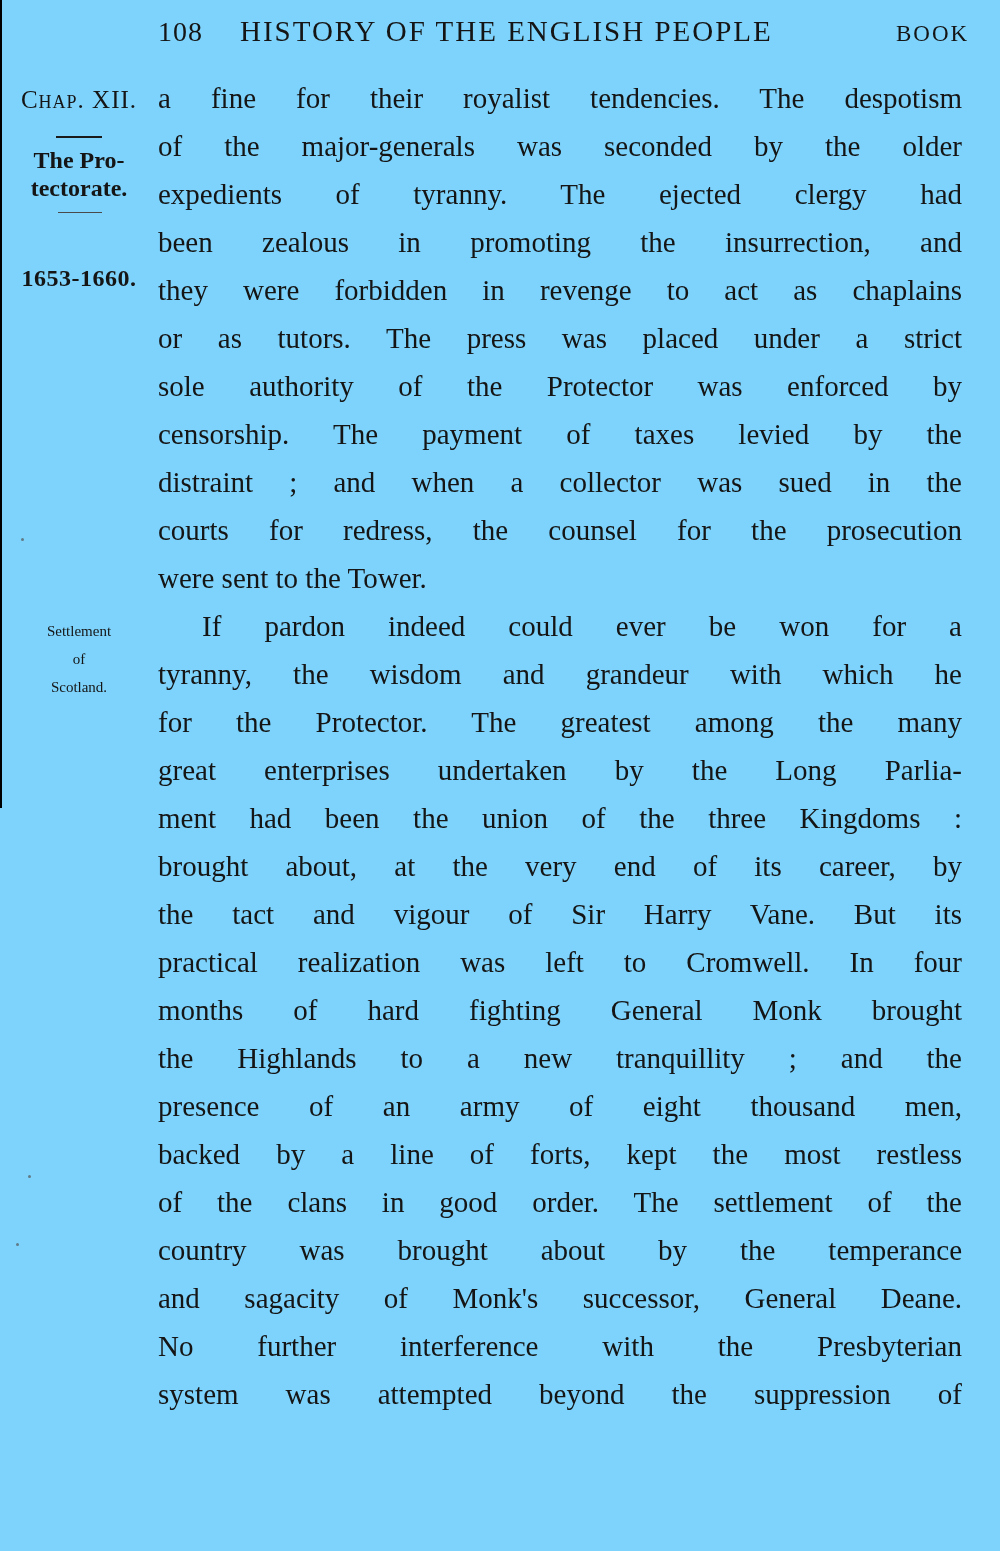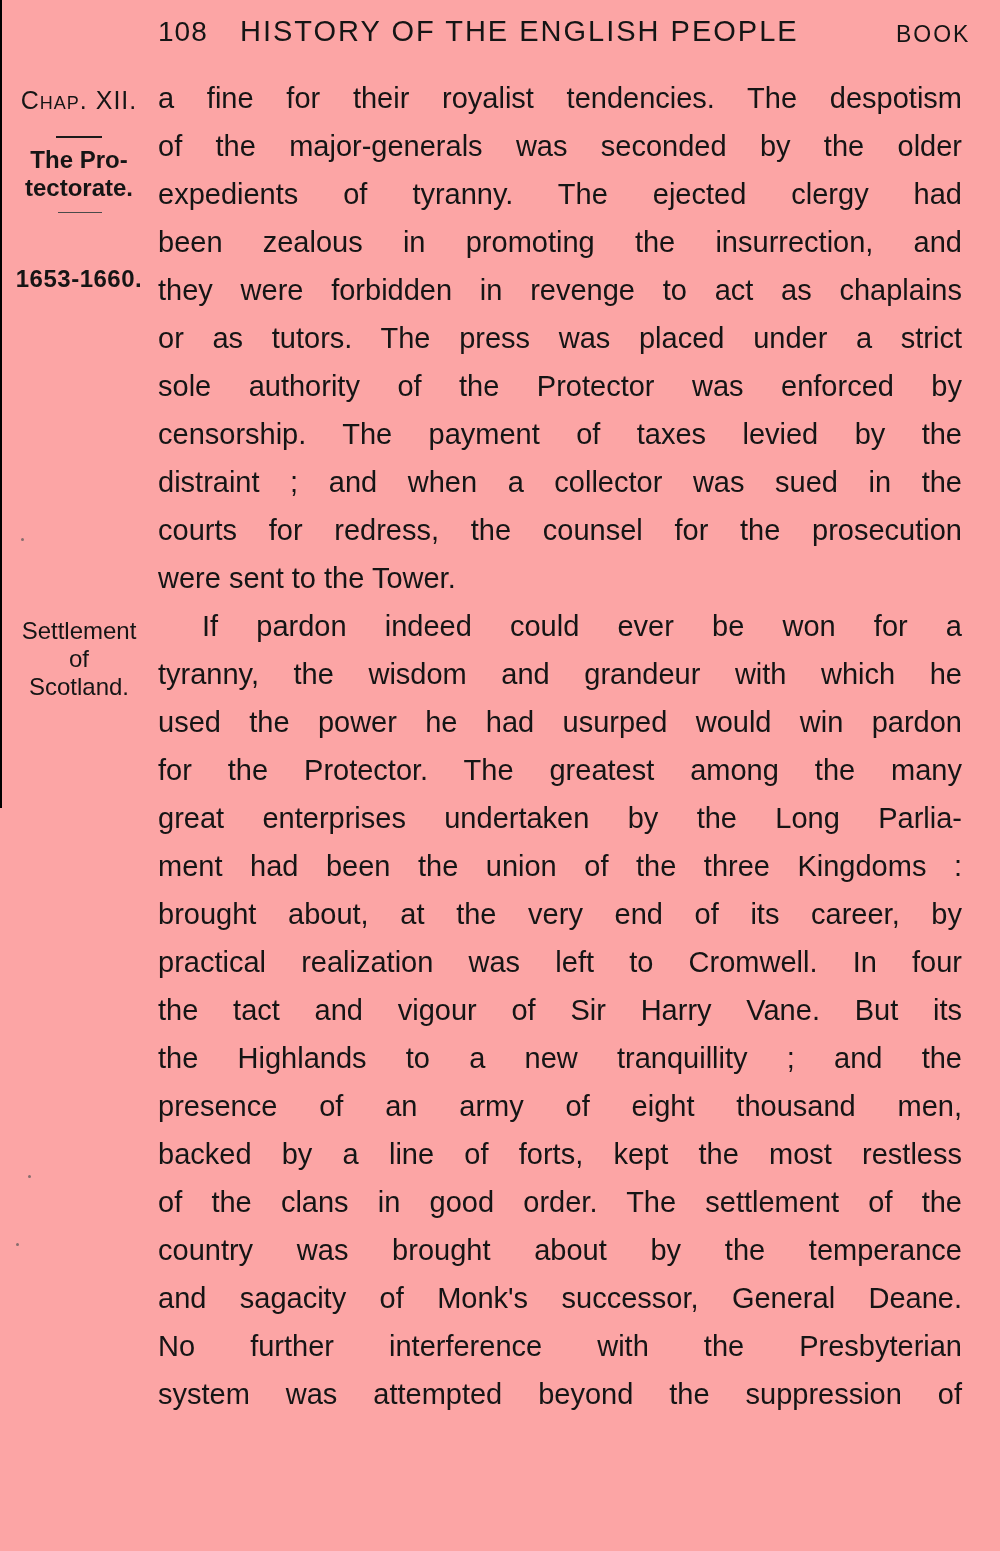--- a/index.html
+++ b/index.html
@@ -1,21 +1,21 @@
 <!DOCTYPE html>
 <html><head>
 <meta charset="utf-8">
 <style>
   html, body { margin: 0; padding: 0; background: #e8e8e8; }
   .page {
     position: relative;
     width: 1000px;
     height: 1551px;
-    background: #fca5a5;
-    font-family: Liberation Sans, sans-serif;
+    background: #7dd3fc;
+    font-family: Liberation Serif, serif;
     color: #151515;
     overflow: hidden;
   }
   
   .edge-line {
     position: absolute;
     left: 0; top: 0;
     width: 2px; height: 808px;
     background: #000;
   }
@@ -90,21 +90,21 @@
     width: 100%;
     font-weight: bold;
     font-size: 24px;
     letter-spacing: .5px;
     margin-top: 44px;
   }
   .side-note-2 {
     position: absolute;
     left: 0; top: 617px;
     width: 100%;
-    font-size: 24px;
+    font-size: 15px;
     line-height: 28px;
   }
   
   .body-col {
     position: absolute;
     left: 158px; top: 74px;
     width: 804px;
   }
   .bline {
     display: block;
@@ -156,27 +156,27 @@
     <span class="bline">they were forbidden in revenge to act as chaplains</span>
     <span class="bline">or as tutors.  The press was placed under a strict</span>
     <span class="bline">sole authority of the Protector was enforced by</span>
     <span class="bline">censorship.  The payment of taxes levied by the</span>
     <span class="bline">distraint ; and when a collector was sued in the</span>
     <span class="bline">courts for redress, the counsel for the prosecution</span>
     <span class="bline no-stretch">were sent to the Tower.</span>
 
     <span class="bline indent">If pardon indeed could ever be won for a</span>
     <span class="bline">tyranny, the wisdom and grandeur with which he</span>
-    <span class="bline">used the power he had usurped would win pardon</span>
     <span class="bline">for the Protector.  The greatest among the many</span>
     <span class="bline">great enterprises undertaken by the Long Parlia-</span>
     <span class="bline">ment had been the union of the three Kingdoms :</span>
     <span class="bline">brought about, at the very end of its career, by</span>
+    <span class="bline">the tact and vigour of Sir Harry Vane.  But its</span>
     <span class="bline">practical realization was left to Cromwell.  In four</span>
-    <span class="bline">the tact and vigour of Sir Harry Vane.  But its</span>
+    <span class="bline">months of hard fighting General Monk brought</span>
     <span class="bline">the Highlands to a new tranquillity ; and the</span>
     <span class="bline">presence of an army of eight thousand men,</span>
     <span class="bline">backed by a line of forts, kept the most restless</span>
     <span class="bline">of the clans in good order.  The settlement of the</span>
     <span class="bline">country was brought about by the temperance</span>
     <span class="bline">and sagacity of Monk's successor, General Deane.</span>
     <span class="bline">No further interference with the Presbyterian</span>
     <span class="bline">system was attempted beyond the suppression of</span>
   </div>
 

